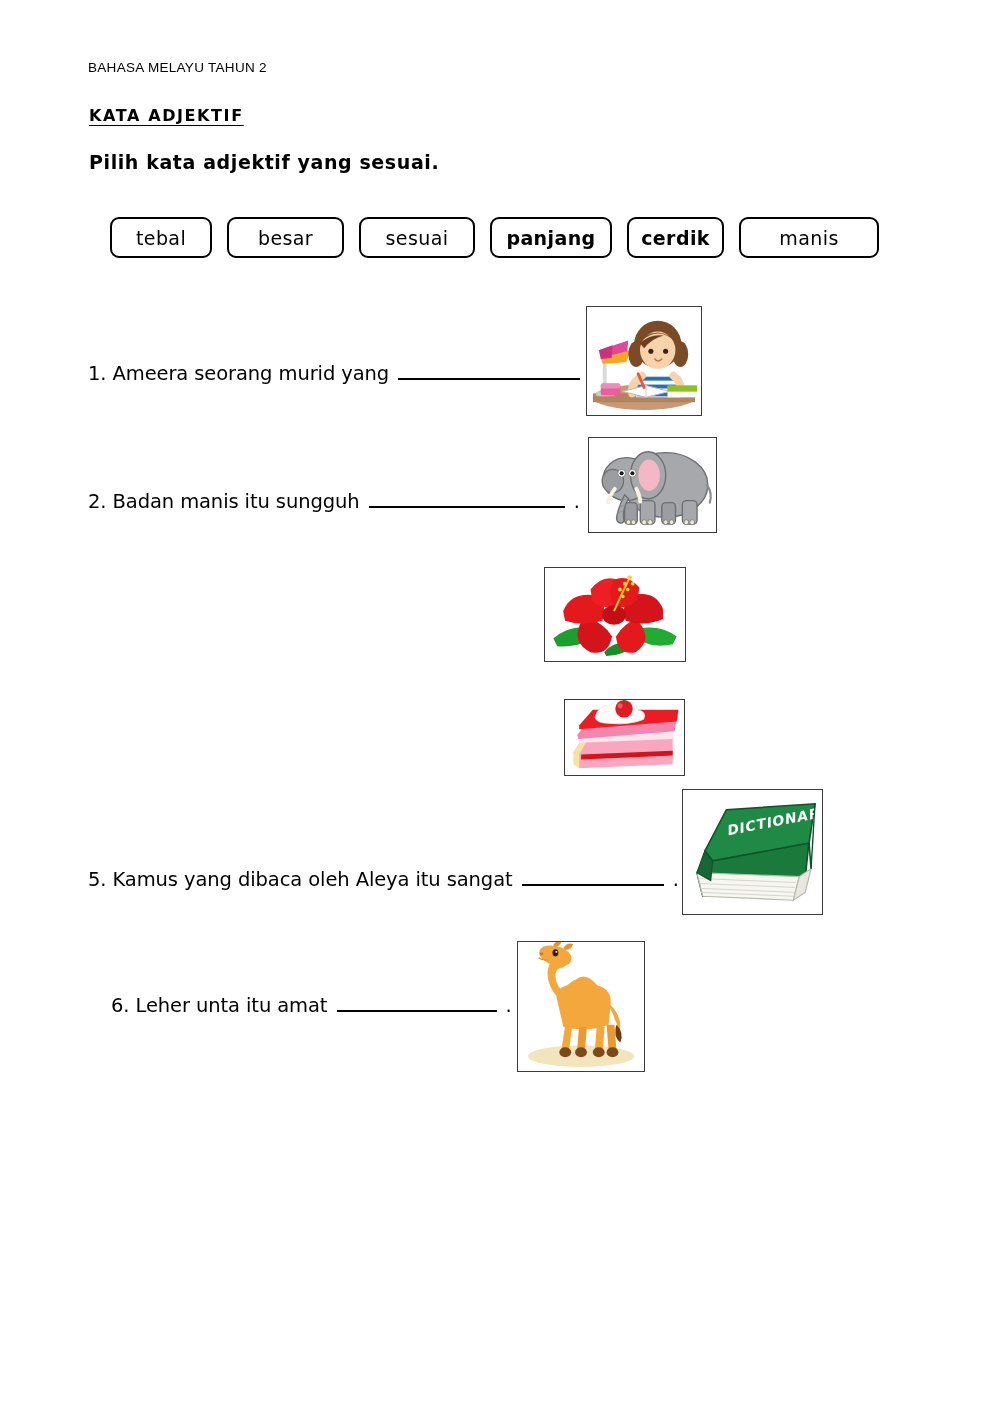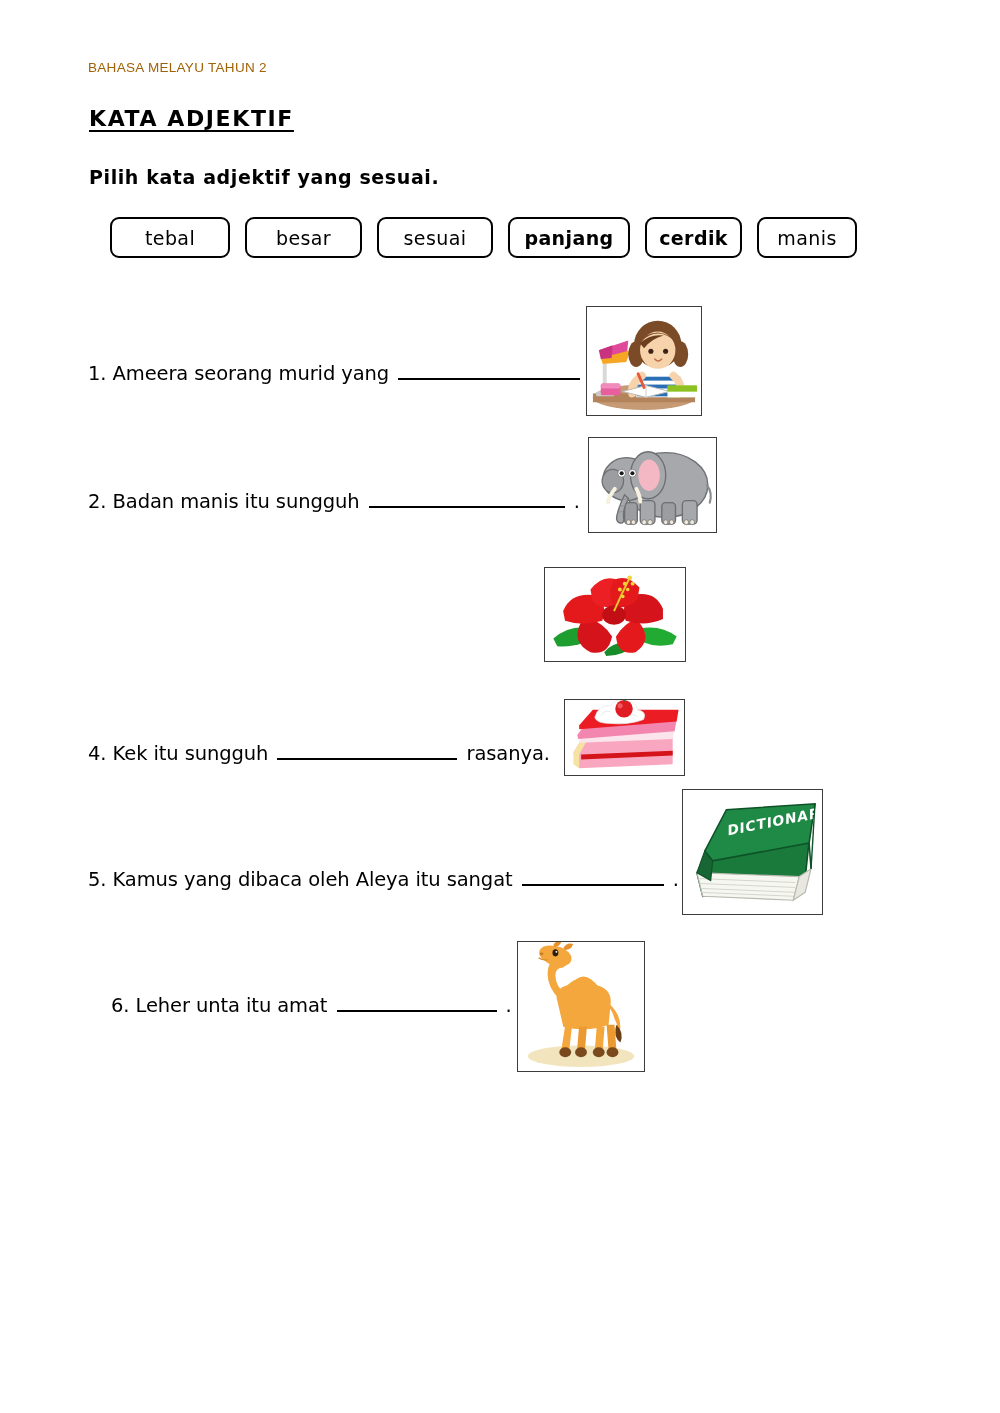--- a/index.html
+++ b/index.html
@@ -22,40 +22,40 @@
     height: 1413px;
   }
 
   
   .doc-header {
     position: absolute;
     left: 88px;
     top: 60px;
     font-size: 13.5px;
     letter-spacing: 0.3px;
-    color: #a16207;
+    color: #000000;
     font-family: "Liberation Sans", sans-serif;
   }
 
   .title {
     position: absolute;
     left: 89px;
     top: 106px;
-    font-size: 22px;
+    font-size: 16px;
     font-weight: bold;
     letter-spacing: 1.6px;
     text-decoration: underline;
     text-underline-offset: 4px;
     font-family: "DejaVu Sans", sans-serif;
   }
 
   .instruction {
     position: absolute;
     left: 89px;
-    top: 166px;
+    top: 151px;
     font-size: 19px;
     font-weight: bold;
     letter-spacing: 0.6px;
     font-family: "DejaVu Sans", sans-serif;
   }
 
   
   .wordbank {
     position: absolute;
     left: 110px;
@@ -70,26 +70,26 @@
     background: #fff;
     height: 41px;
     display: flex;
     align-items: center;
     justify-content: center;
     font-size: 19px;
     font-family: "DejaVu Sans", sans-serif;
     letter-spacing: 0.4px;
     box-sizing: border-box;
   }
-  .w0 { width: 120px; }
+  .w0 { width: 102px; }
   .w1 { width: 117px; }
   .w2 { width: 116px; }
   .w3 { width: 122px; font-weight: bold; }
   .w4 { width: 97px; font-weight: bold; }
-  .w5 { width: 100px; }
+  .w5 { width: 140px; }
 
   
   .question {
     position: absolute;
     font-size: 19.5px;
     font-family: "DejaVu Sans", sans-serif;
     letter-spacing: -0.1px;
     white-space: nowrap;
     color: #000;
   }
@@ -162,26 +162,20 @@
   </div>
 
   <div class="question q2">
     <span class="qnum">2.</span>
     <span class="qtext">Badan manis itu sungguh</span>
     <span class="blank b2"></span>
     <span class="qtext">.</span>
   </div>
 
 
-  <div class="question q4">
-    <span class="qnum">4.</span>
-    <span class="qtext">Kek itu sungguh</span>
-    <span class="blank b4"></span>
-    <span class="qtext">rasanya.</span>
-  </div>
 
   <div class="question q5">
     <span class="qnum">5.</span>
     <span class="qtext">Kamus yang dibaca oleh Aleya itu sangat</span>
     <span class="blank b5"></span>
     <span class="qtext">.</span>
   </div>
 
   <div class="question q6">
     <span class="qnum">6.</span>

